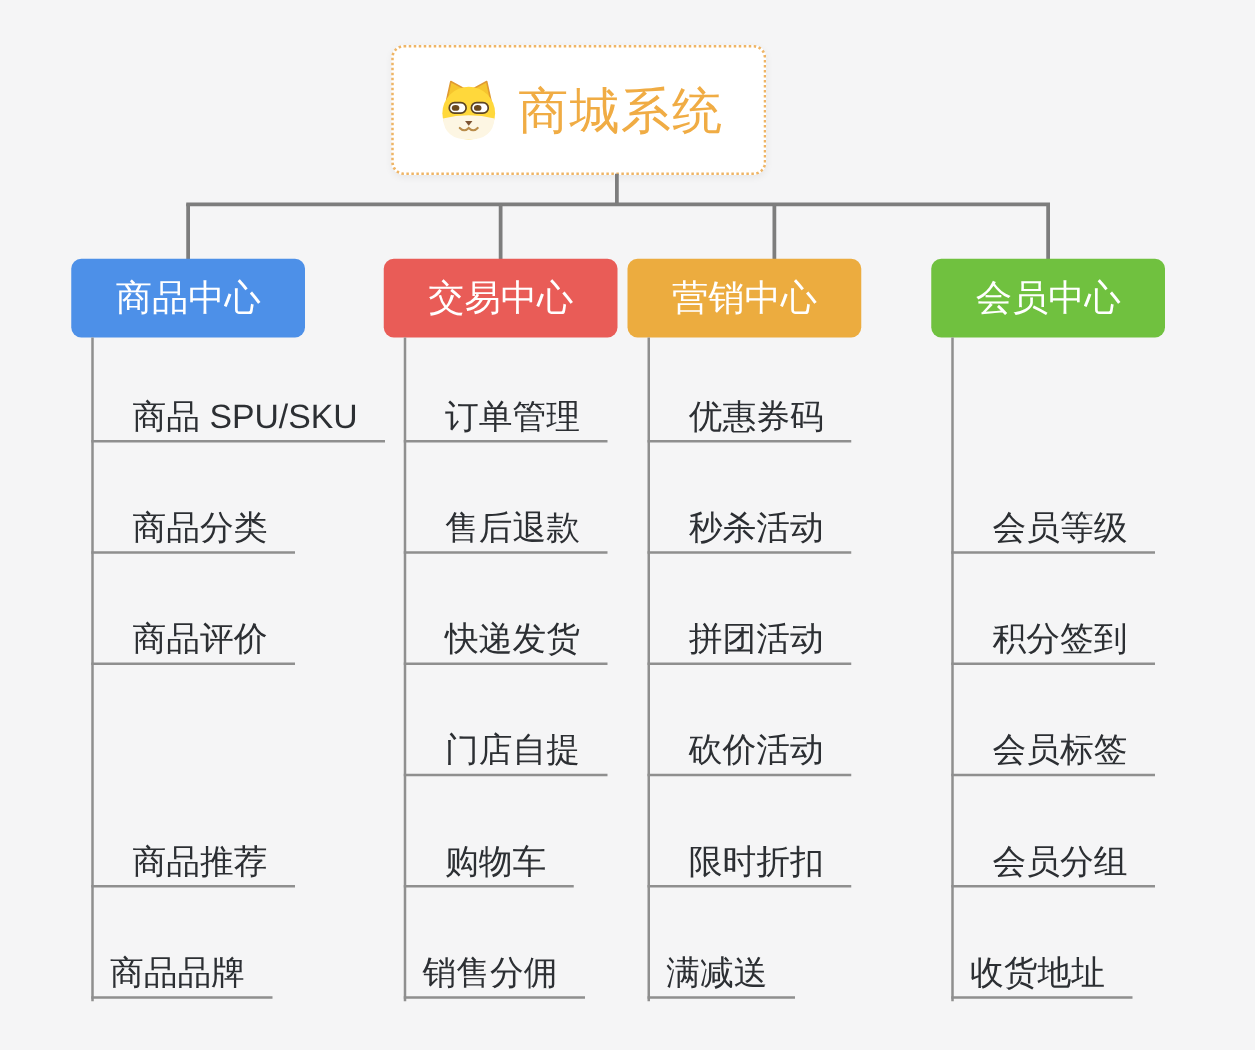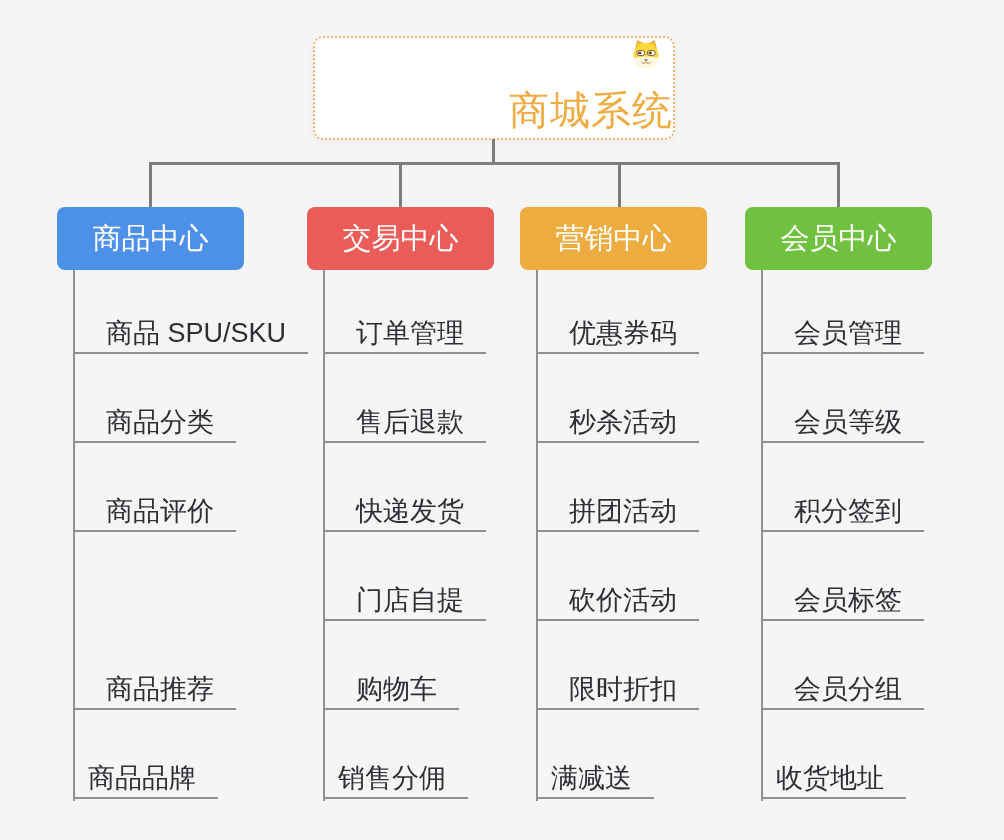--- a/index.html
+++ b/index.html
@@ -8,49 +8,48 @@
     background:#e9e9e9;
   }
   .canvas{
     position:relative;
     width:1004px;height:840px;
     background:#f5f5f6;
     overflow:hidden;
   }
   
   .root-node{
-    position:absolute;left:313px;top:36px;width:362px;height:104px;
+    position:absolute;left:313px;top:36px;width:300px;height:104px;
     background:#ffffff;
     border:2px dotted #efb566;
     border-radius:10px;
     box-sizing:border-box;
-    display:flex;align-items:flex-end;justify-content:center;gap:13px;
+    display:flex;align-items:center;justify-content:center;gap:13px;
     box-shadow:0 2px 6px rgba(0,0,0,0.05);
-    flex-direction:column;
   }
   .root-title{
     font-size:40px;
     letter-spacing:1px;
     white-space:nowrap;
   }
   .root-icon{display:block;}
   
   .line{position:absolute;background:#7d7d7d;}
   .stem   {left:492px;top:139px;width:3px;height:25px;}
   .bus    {left:149px;top:162px;width:691px;height:3px;}
   .drop   {top:163px;width:3px;height:45px;}
   .drop-0 {left:149px;}
   .drop-1 {left:399px;}
   .drop-2 {left:618px;}
   .drop-3 {left:837px;}
   
   .branch{position:absolute;top:207px;width:250px;height:610px;}
   .branch-0{left:57px;}
   .branch-1{left:307px;}
-  .branch-2{left:520px;}
+  .branch-2{left:502px;}
   .branch-3{left:745px;}
   .branch-header{
     position:absolute;left:0;top:0;width:187px;height:63px;
     border-radius:8px;
     display:flex;align-items:center;justify-content:center;
     color:#ffffff;font-size:29px;
     white-space:nowrap;
   }
   .trunk{
     position:absolute;left:16px;top:63px;width:2px;height:531px;
@@ -123,21 +122,20 @@
     <div class="child r2">秒杀活动</div>
     <div class="child r3">拼团活动</div>
     <div class="child r4">砍价活动</div>
     <div class="child r5">限时折扣</div>
     <div class="child r6">满减送</div>
   </div>
 
   <div class="branch branch-3">
     <div class="branch-header" style="background-color: rgb(112, 193, 63);">会员中心</div>
     <div class="trunk"></div>
-    <div class="child r1">会员管理</div>
     <div class="child r2">会员等级</div>
     <div class="child r3">积分签到</div>
     <div class="child r4">会员标签</div>
     <div class="child r5">会员分组</div>
     <div class="child r6">收货地址</div>
   </div>
 
 </div>
 
 </body></html>

